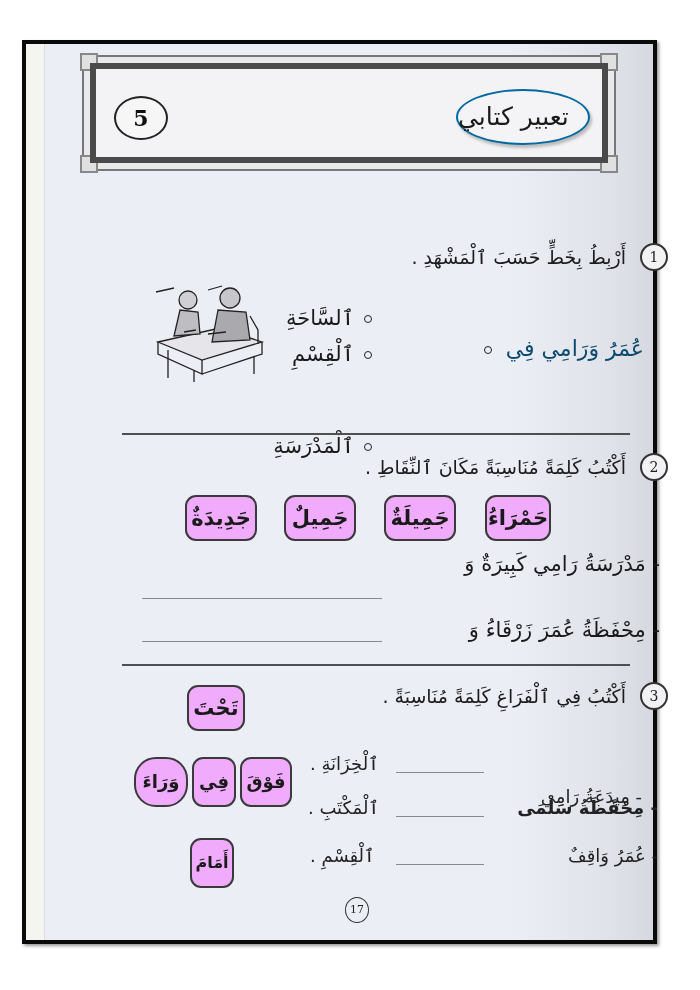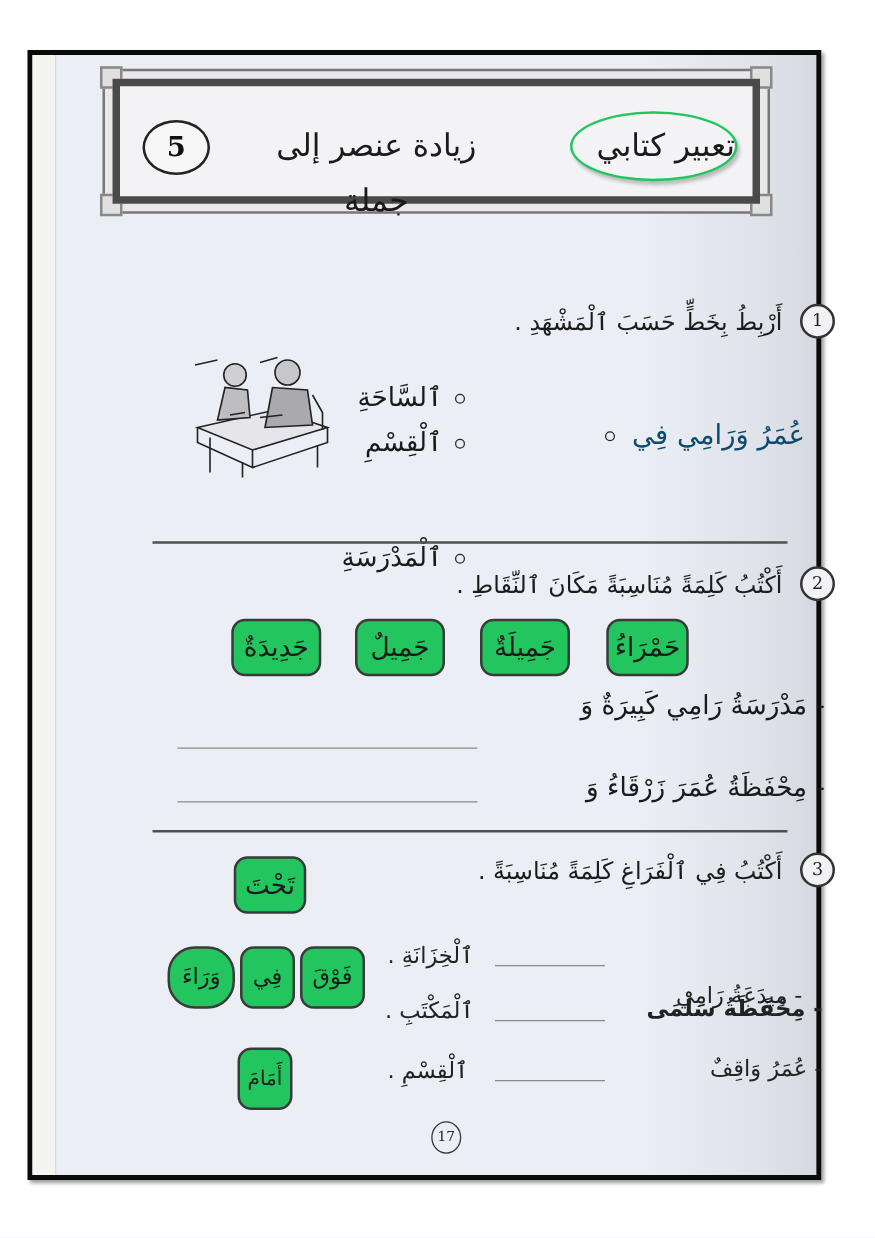--- a/index.html
+++ b/index.html
@@ -17,41 +17,41 @@
   .banner { position:absolute; left:82px; top:55px; width:530px; height:112px;
             border:2px solid #777; background:#e9e9ec; }
   .banner-inner { position:absolute; left:6px; top:6px; right:6px; bottom:6px;
                   border:6px solid #4a4a4a; background:#f3f3f5; }
   .banner-corner { position:absolute; width:14px; height:14px; border:2px solid #888; background:#e0e0e0; }
   .lesson-num { position:absolute; left:18px; top:27px; width:50px; height:40px; border:2px solid #222;
                 border-radius:50%; background:#f6f6f6; font-family:"DejaVu Serif", serif; font-weight:bold;
                 font-size:22px; text-align:center; line-height:40px; color:#111; }
   .lesson-title { position:absolute; left:100px; top:26px; width:210px; text-align:center;
                   font-size:25px; color:#1a1a1a; line-height:44px; }
-  .subject-oval { position:absolute; right:12px; top:20px; width:130px; height:52px; border:2px solid #22c55e;
+  .subject-oval { position:absolute; right:12px; top:20px; width:130px; height:52px; border:2px solid #0369a1;
                   border-radius:50%; background:#f4f4f6; box-shadow:2px 3px 3px #bbb;
-                  text-align:right; font-size:25px; line-height:52px; color:#1a1a1a; }
+                  text-align:left; font-size:25px; line-height:52px; color:#1a1a1a; }
 
   .q-num { display:inline-block; width:24px; height:24px; border:2px solid #333; border-radius:50%;
            text-align:center; line-height:24px; font-size:14px; font-family:"DejaVu Serif", serif;
            color:#222; vertical-align:middle; background:#f2f2f5; }
   .q-line { position:absolute; right:32px; font-size:19px; color:#1c1c1c; white-space:nowrap; }
   .q-line .q-text { margin-right:8px; vertical-align:middle;margin-top:33px; }
 
   .divider { position:absolute; left:122px; width:508px; height:2px; background:#505050; }
 
   .option { position:absolute; font-size:21px; color:#1a1a1a; white-space:nowrap; }
   .bullet { display:inline-block; width:6px; height:6px; border:1.5px solid #222; border-radius:50%;
             vertical-align:middle; margin-left:10px; }
   .stem { position:absolute; font-size:22px; color:#0c4a6e; white-space:nowrap; }
 
   .picture { position:absolute; left:150px; top:282px; width:118px; height:102px; }
 
-  .word-box { position:absolute; border:2px solid #3a3a3a; border-radius:11px; background:#22c55e;
-              text-align:center; font-size:21px; color:#1a1a1a; }
+  .word-box { position:absolute; border:2px solid #3a3a3a; border-radius:11px; background:#f0abfc;
+              text-align:center; font-size:21px; color:#1a1a1a;font-weight:bold; }
 
   .sentence { position:absolute; right:40px; font-size:21px; color:#1a1a1a; white-space:nowrap; }
   .blank { position:absolute; height:0; border-top:1px solid #8a8a8a; }
 
   .fill-row { position:absolute; font-size:18px; color:#222; white-space:nowrap; }
 
   .page-num { position:absolute; left:345px; top:897px; width:22px; height:24px; border:1.5px solid #333;
               border-radius:50%; text-align:center; line-height:24px; font-size:11px;
               font-family:"DejaVu Serif", serif; color:#222; }
 </style>
@@ -63,21 +63,20 @@
   <div class="scan-shade"></div>
 </div>
 
 <div class="banner">
   <div class="banner-corner" style="left:-4px;top:-4px;"></div>
   <div class="banner-corner" style="right:-4px;top:-4px;"></div>
   <div class="banner-corner" style="left:-4px;bottom:-4px;"></div>
   <div class="banner-corner" style="right:-4px;bottom:-4px;"></div>
   <div class="banner-inner">
     <div class="lesson-num">5</div>
-    <div class="lesson-title rtl">زيادة عنصر إلى جملة</div>
     <div class="subject-oval rtl">تعبير كتابي</div>
   </div>
 </div>
 
 <div class="q-line rtl" style="top:243px;">
   <span class="q-num">1</span>
   <span class="q-text">أَرْبِطُ بِخَطٍّ حَسَبَ ٱلْمَشْهَدِ .</span>
 </div>
 
 <svg class="picture" viewBox="0 0 118 102">

